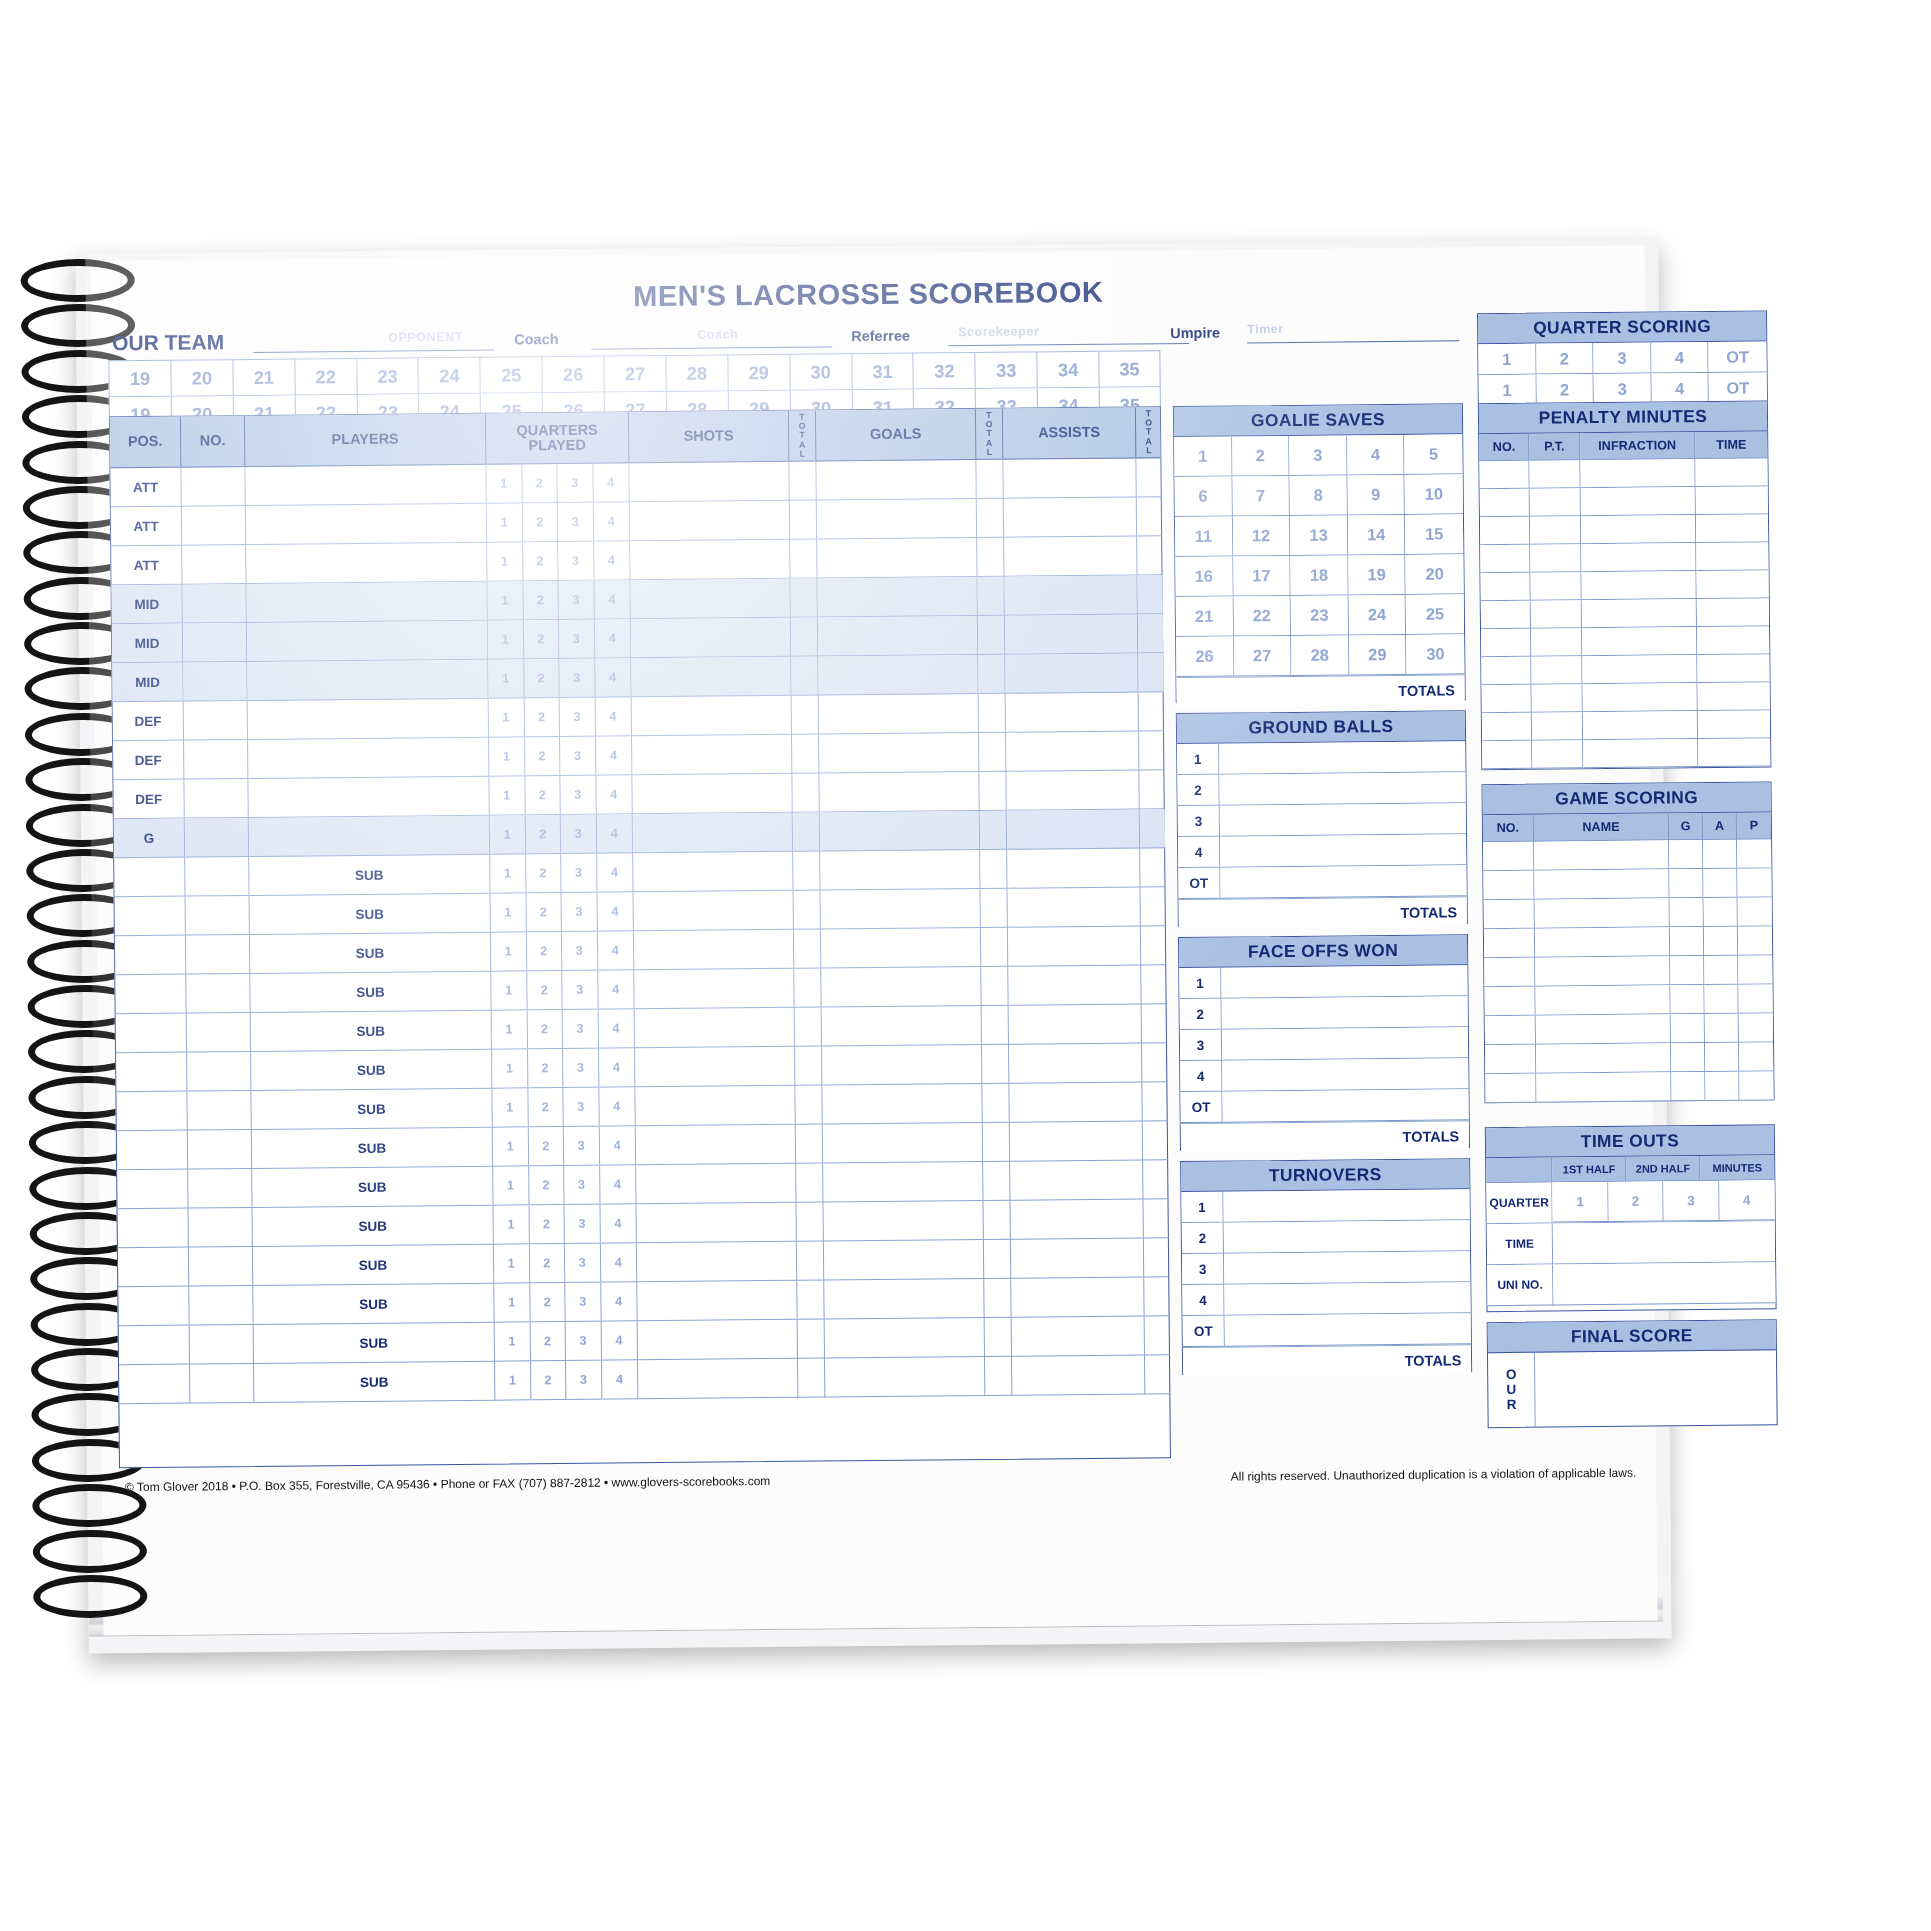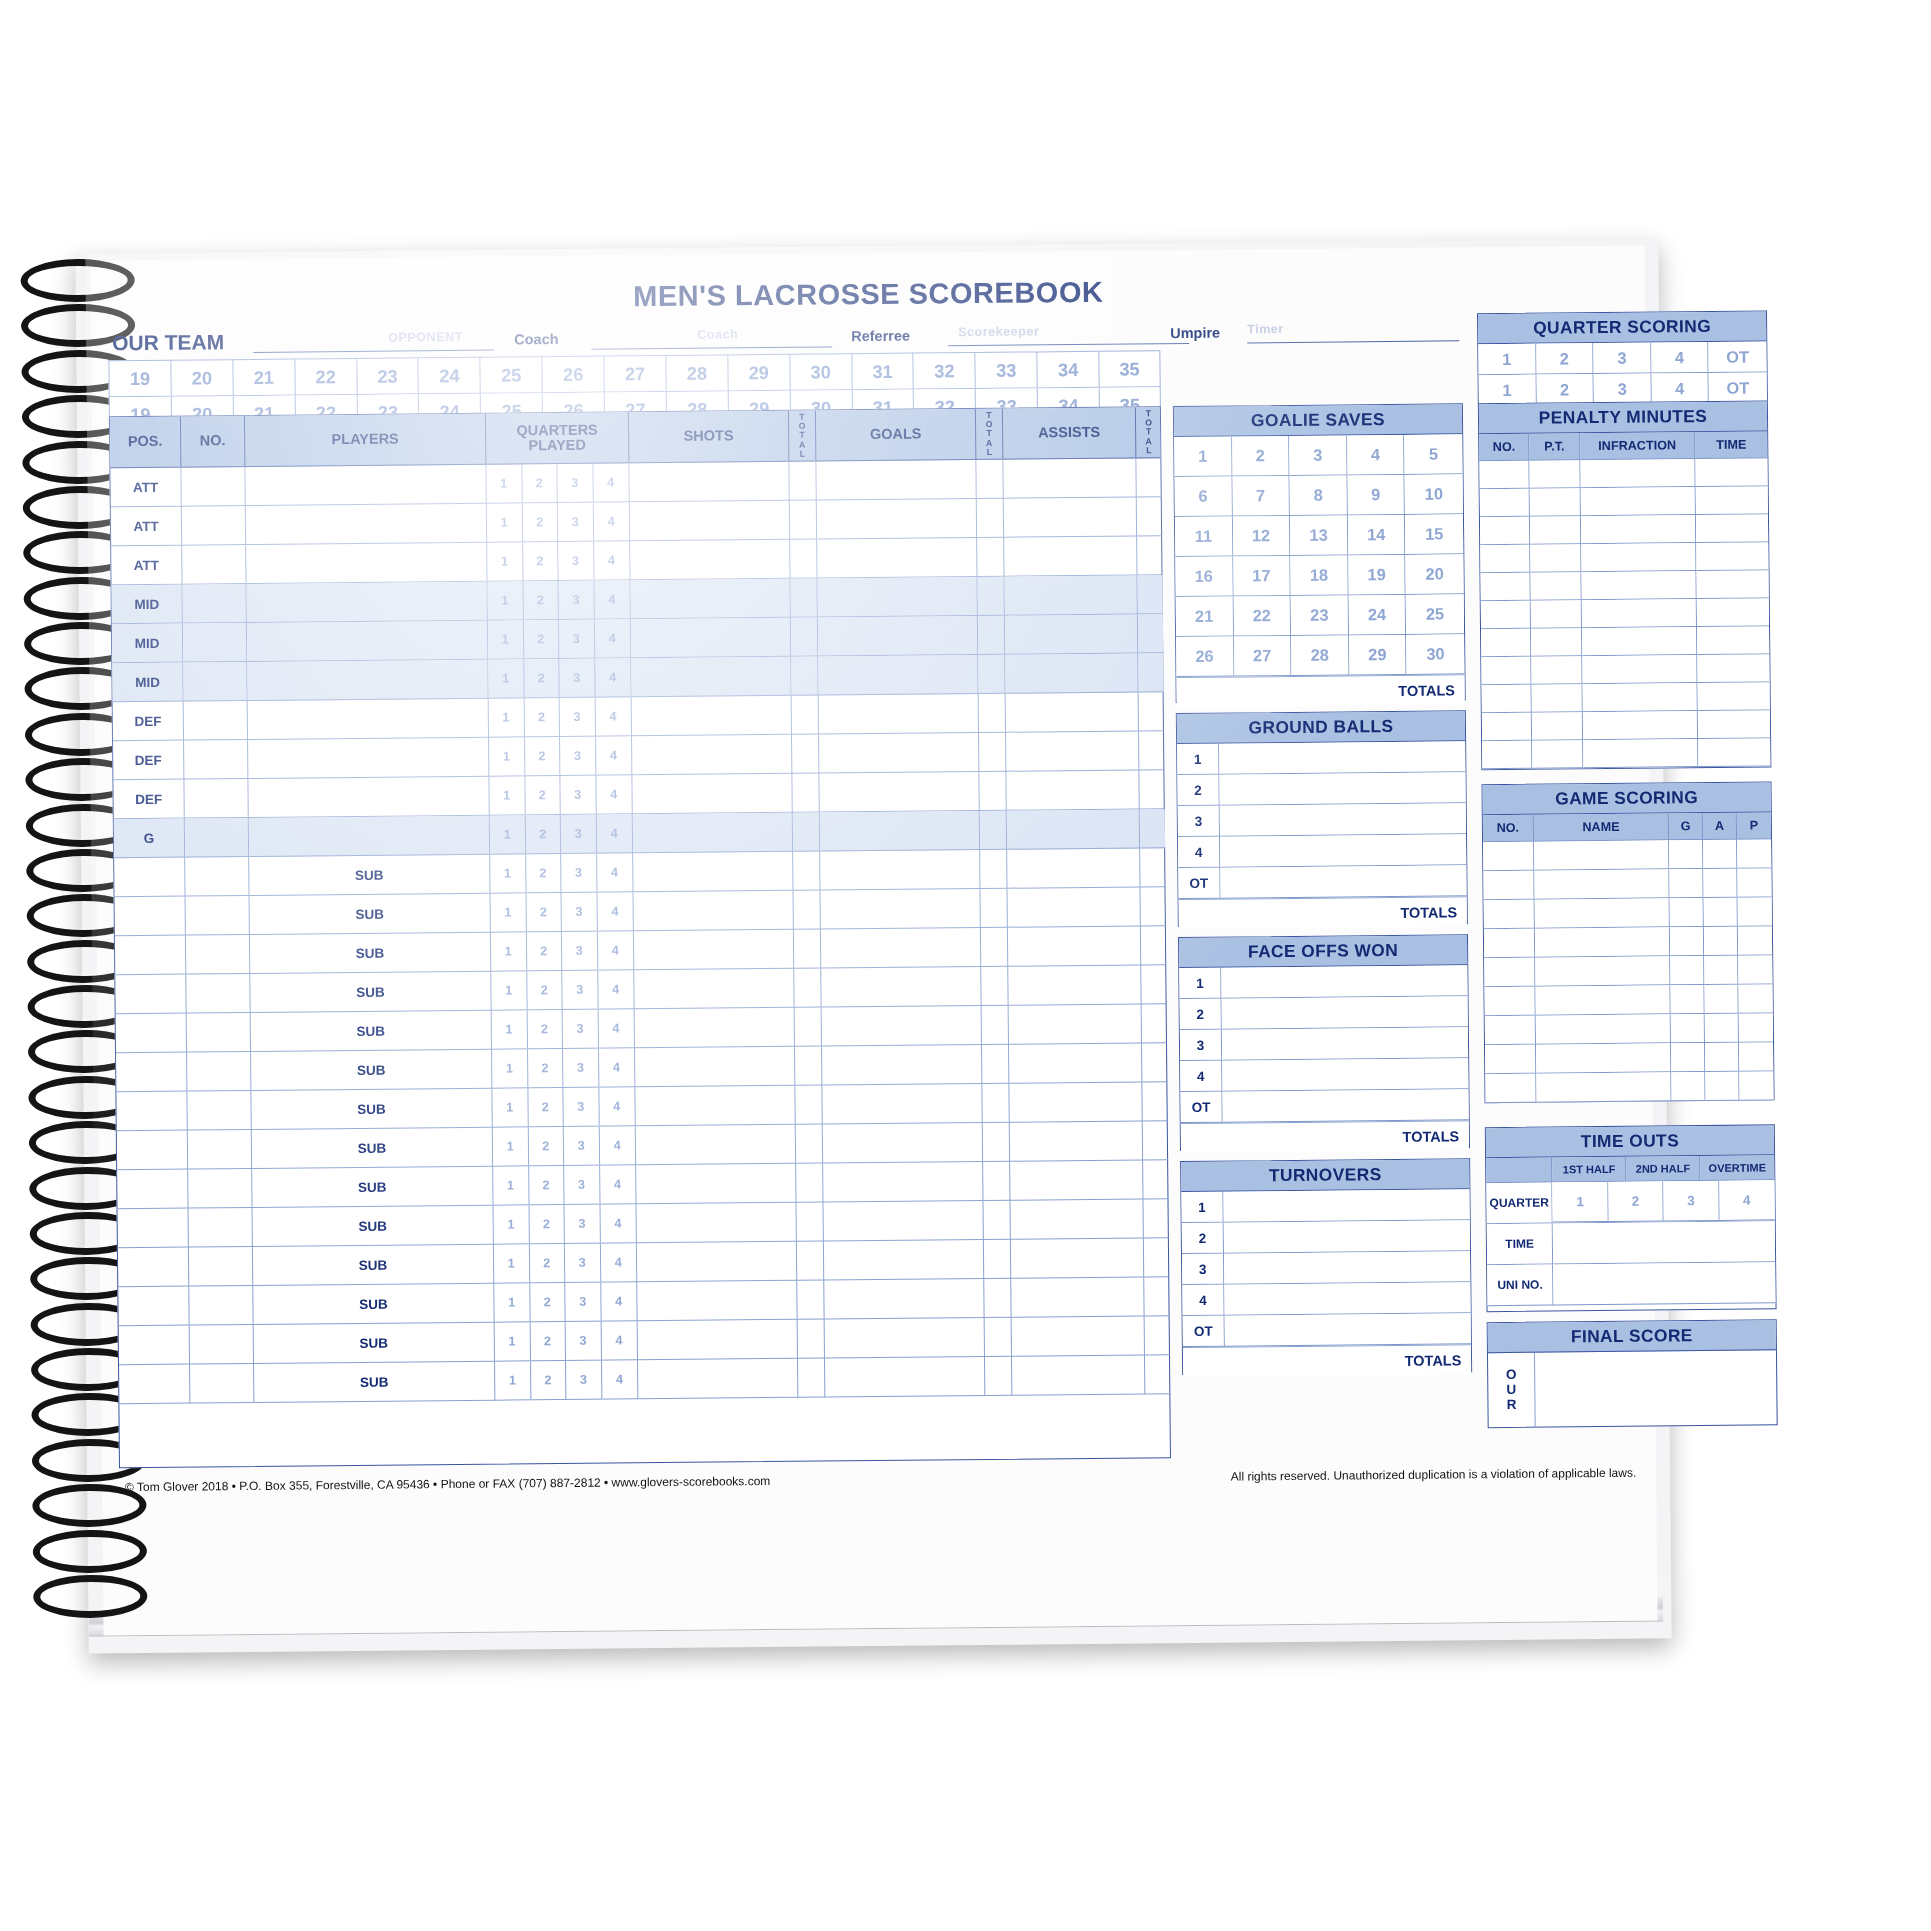--- a/index.html
+++ b/index.html
@@ -991,21 +991,21 @@
           </div>
         </div>
     </div>
 
     <div class="box" style="left:1369px;top:855px;width:290px;height:185px;">
       <div class="pnl-title">TIME OUTS</div>
       <div id="timeout-head" style="display:grid;grid-template-columns:0.9fr 1fr 1fr 1fr;height:25px;">
           <div class="cell hdr"></div>
           <div class="cell hdr" style="font-size: 11px;">1ST HALF</div>
           <div class="cell hdr" style="font-size: 11px;">2ND HALF</div>
-          <div class="cell hdr last" style="font-size: 11px;">OVERTIME</div>
+          <div class="cell hdr last" style="font-size: 11px;">MINUTES</div>
         </div>
       <div id="timeout-rows">
           <div style="display: grid; grid-template-columns: 0.9fr 3fr; height: 41px;">
             <div class="cell" style="color: rgb(19, 42, 115); font-size: 12px;">QUARTER</div>
             <div class="cell last" style="padding: 0px;">
               <div style="display: grid; grid-template-columns: repeat(4, 1fr); width: 100%; height: 100%;">
                 <div class="cell num" style="font-size: 13.5px;">1</div>
                 <div class="cell num" style="font-size: 13.5px;">2</div>
                 <div class="cell num" style="font-size: 13.5px;">3</div>
                 <div class="cell num last" style="font-size: 13.5px;">4</div>

